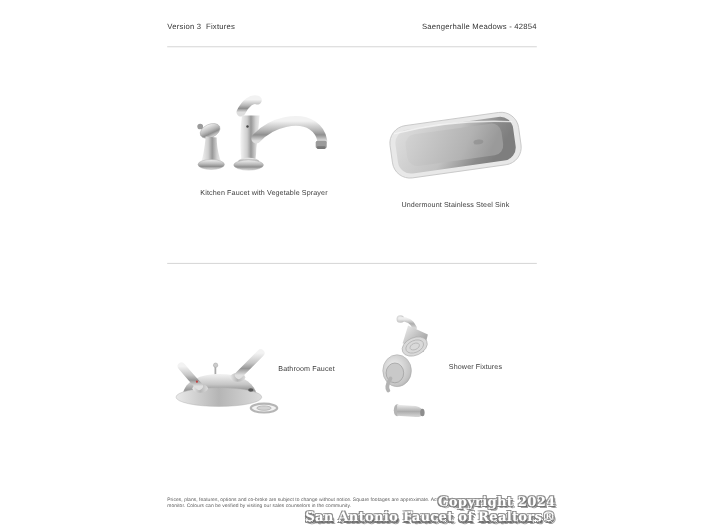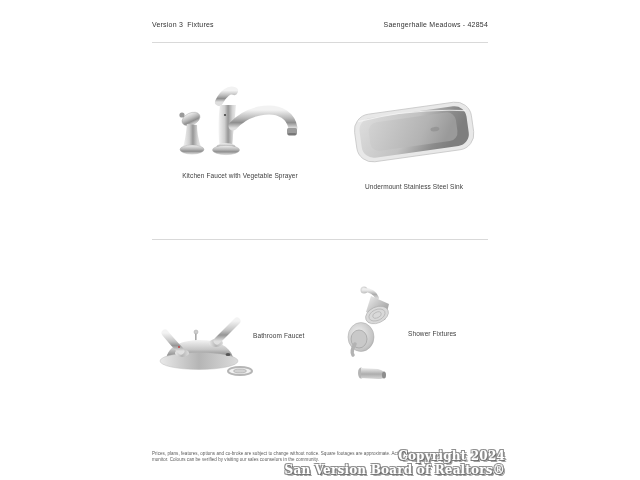--- a/index.html
+++ b/index.html
@@ -223,16 +223,16 @@
     <span class="item-label">Shower Fixtures</span>
   </div>
 
   <div class="fineprint">
     <div>Prices, plans, features, options and co-broke are subject to change without notice. Square footages are approximate. Actual colors may vary by</div>
     <div>monitor. Colours can be verified by visiting our sales counselors in the community.</div>
   </div>
 
   <div class="watermark">
     <div>Copyright 2024</div>
-    <div>San Version Board of Realtors®</div>
+    <div>San Antonio Faucet of Realtors®</div>
   </div>
 
 </div>
 
 </body></html>

